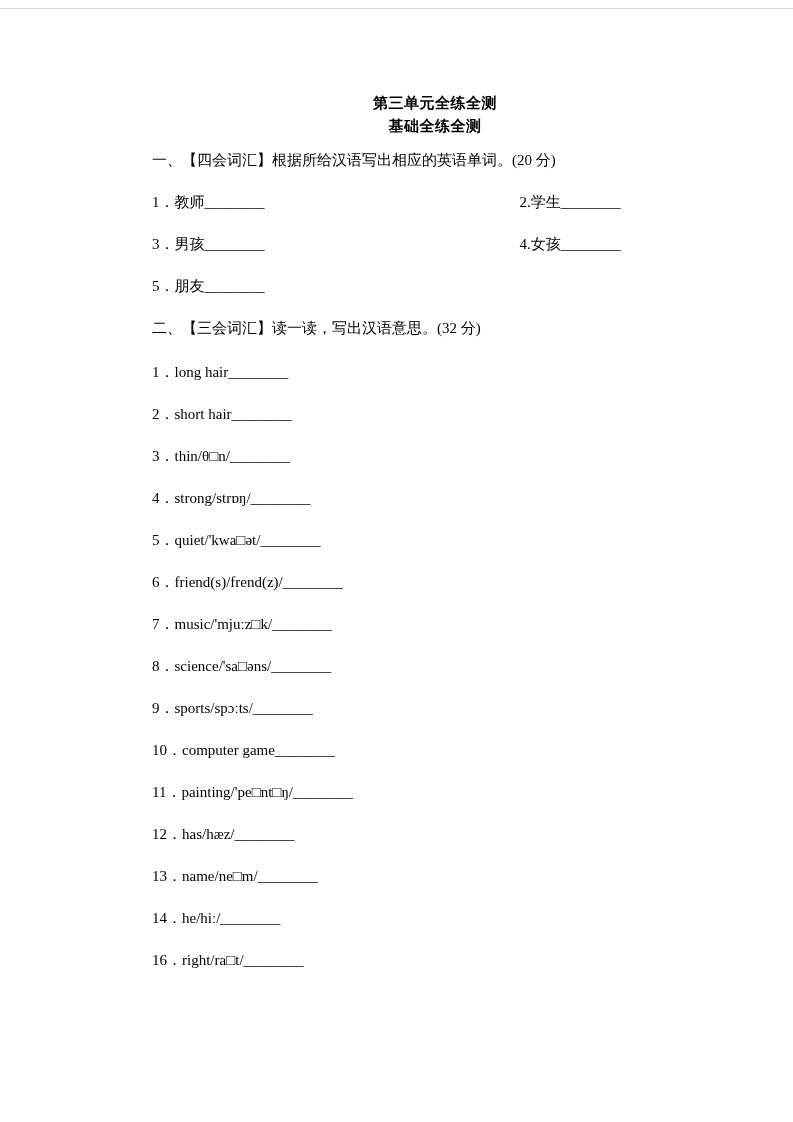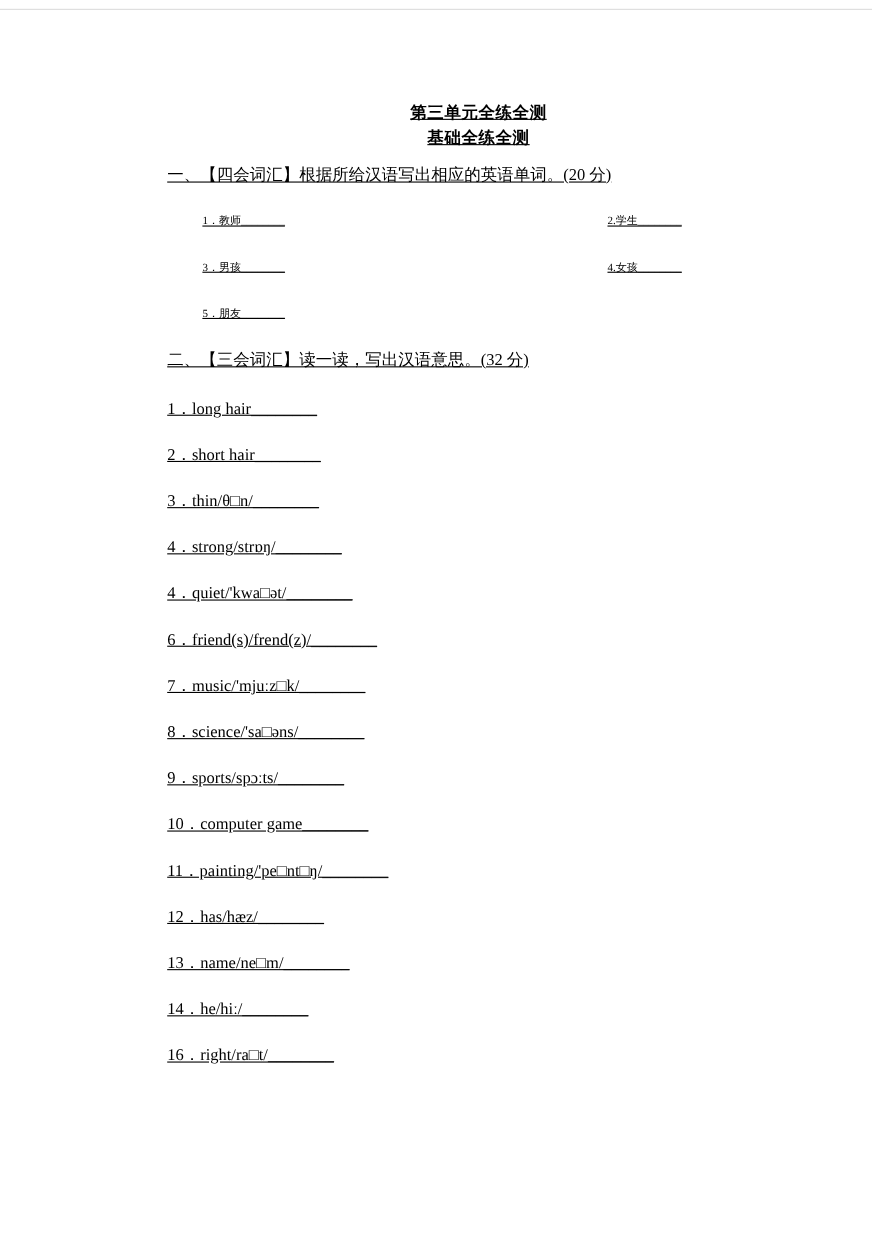--- a/index.html
+++ b/index.html
@@ -16,41 +16,39 @@
   .page-frame-top {
     position: absolute;
     top: 8px;
     left: 0;
     width: 793px;
     height: 1px;
     background: #dcdcdc;
   }
   .content {
     padding: 92px 75px 0 152px;
-    text-decoration: underline;
   }
   .title, .subtitle {
     text-align: center;
     font-weight: bold;
     font-size: 15px;
     line-height: 23px;
     letter-spacing: 0.5px;
   }
   .heading {
     font-size: 15px;
     line-height: 20px;
   }
   .heading-1 { margin-top: 12px; margin-bottom: 22px; }
   .heading-2 { margin-top: 18px; margin-bottom: 24px; }
   .row {
     display: flex;
-    font-size: 10px;
+    font-size: 15px;
     line-height: 20px;
     margin-bottom: 22px;
-    margin-left: 32px;
   }
   .row .cell-left { width: 270px; flex: 0 0 270px; }
   .row .cell-right { flex: 1; text-align: center; }
   .item {
     font-size: 15px;
     line-height: 20px;
     margin-bottom: 22px;
     white-space: nowrap;
   }
 </style>
@@ -81,21 +79,21 @@
     </div>
   </div>
 
   <div>
     <p class="heading heading-2">二、【三会词汇】读一读，写出汉语意思。(32 分)</p>
 
     <p class="item">1．long hair________</p>
     <p class="item">2．short hair________</p>
     <p class="item">3．thin/θ□n/________</p>
     <p class="item">4．strong/strɒŋ/________</p>
-    <p class="item">4．quiet/'kwa□ət/________</p>
+    <p class="item">5．quiet/'kwa□ət/________</p>
     <p class="item">6．friend(s)/frend(z)/________</p>
     <p class="item">7．music/'mjuːz□k/________</p>
     <p class="item">8．science/'sa□əns/________</p>
     <p class="item">9．sports/spɔːts/________</p>
     <p class="item">10．computer game________</p>
     <p class="item">11．painting/'pe□nt□ŋ/________</p>
     <p class="item">12．has/hæz/________</p>
     <p class="item">13．name/ne□m/________</p>
     <p class="item">14．he/hiː/________</p>
     <p class="item">16．right/ra□t/________</p>

